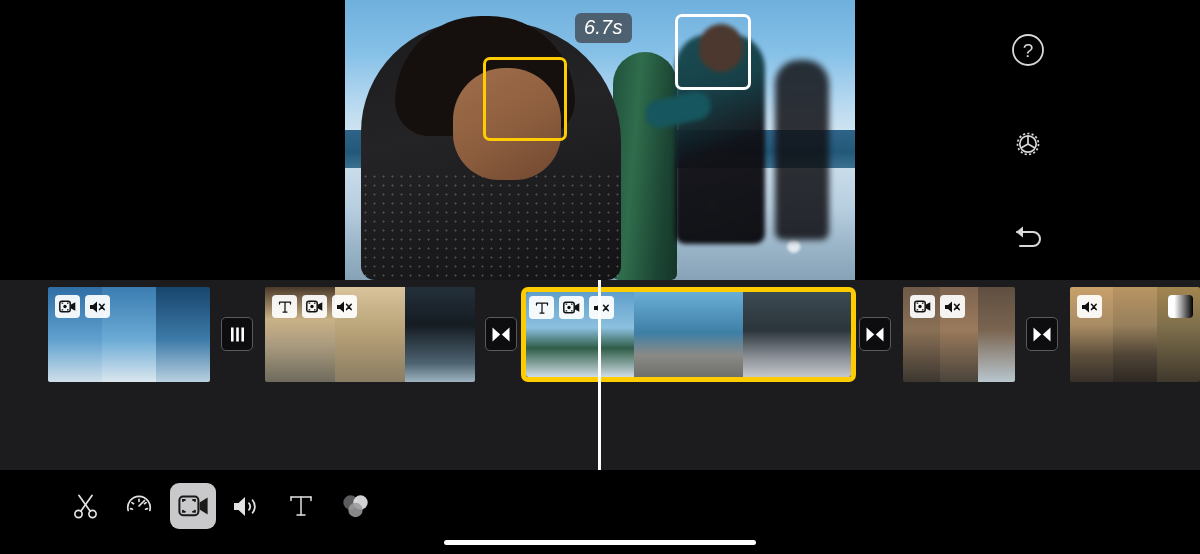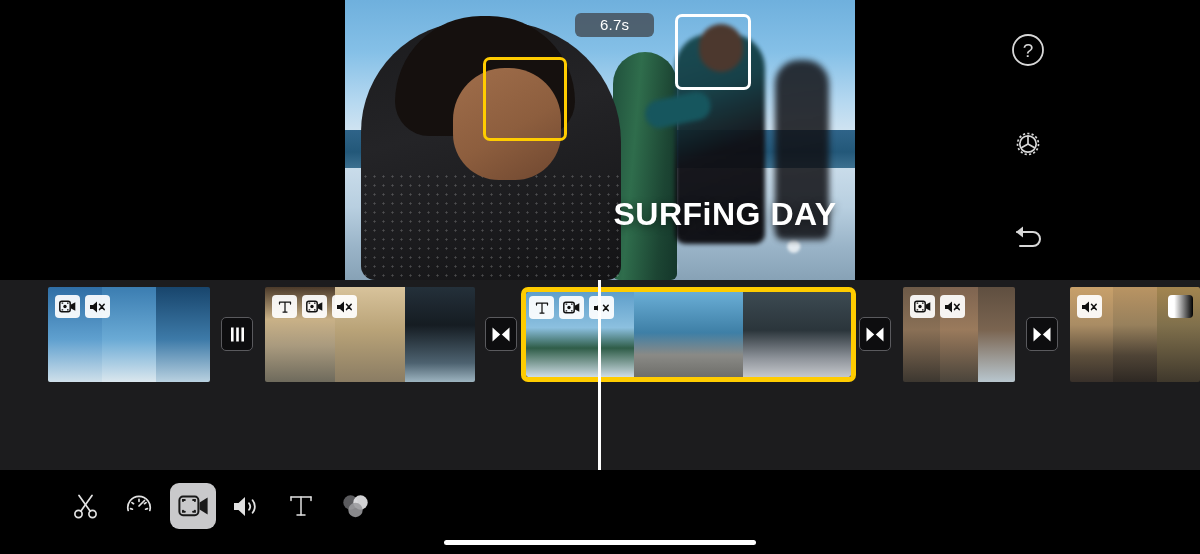--- a/index.html
+++ b/index.html
@@ -120,22 +120,22 @@
     background:#16565e; border-radius:14px; filter:blur(2px); transform:rotate(-12deg); }
 
   
   .subj-far{ position:absolute; left:430px; top:60px; width:54px; height:180px;
     background:linear-gradient(170deg,#141418 0%,#0d0d11 100%); border-radius:24px 24px 8px 8px;
     filter: blur(3px); opacity:.85; }
 
   
   .dur-badge{
     position:absolute; left:230px; top:13px;
-    background:rgba(72,84,96,.88); color:#fff; font-size:15px;
-    padding:3px 25px 4px; border-radius:6px; letter-spacing:.2px;
+    background:rgba(72,84,96,.88); color:#fff; font-size:20px;
+    padding:3px 9px 4px; border-radius:6px; letter-spacing:.2px;font-style:italic;
   }
 
   
   .focus-box{ position:absolute; border-radius:7px; box-sizing:border-box; }
   .focus-box.active   { left:138px; top:57px;  width:84px; height:84px; border:3.2px solid #FFCC00; }
   .focus-box.inactive { left:330px; top:14px;  width:76px; height:76px; border:3.2px solid #ffffff; }
 
   
   .vp-title{
     position:absolute; left:0; right:0; top:196px; text-align:center;
@@ -226,21 +226,20 @@
 
       <div class="subj-fg">
         <div class="fg-dots"></div>
       </div>
 
       <div class="dur-badge">6.7s</div>
 
       <div class="focus-box active"></div>
       <div class="focus-box inactive"></div>
 
-      <div class="vp-title">SURFiNG DAY</div>
     </div>
 
     <div class="side-col right">
       <div class="sidebtn sb-help">
         <svg width="34" height="34" viewBox="0 0 34 34">
           <circle cx="17" cy="17" r="15" fill="none" stroke="#d8d8d8" stroke-width="1.8"></circle>
           <text x="17" y="24" font-size="19" fill="#d8d8d8" text-anchor="middle" font-family="Liberation Sans, sans-serif">?</text>
         </svg>
       </div>
       <div class="sidebtn sb-gear">

